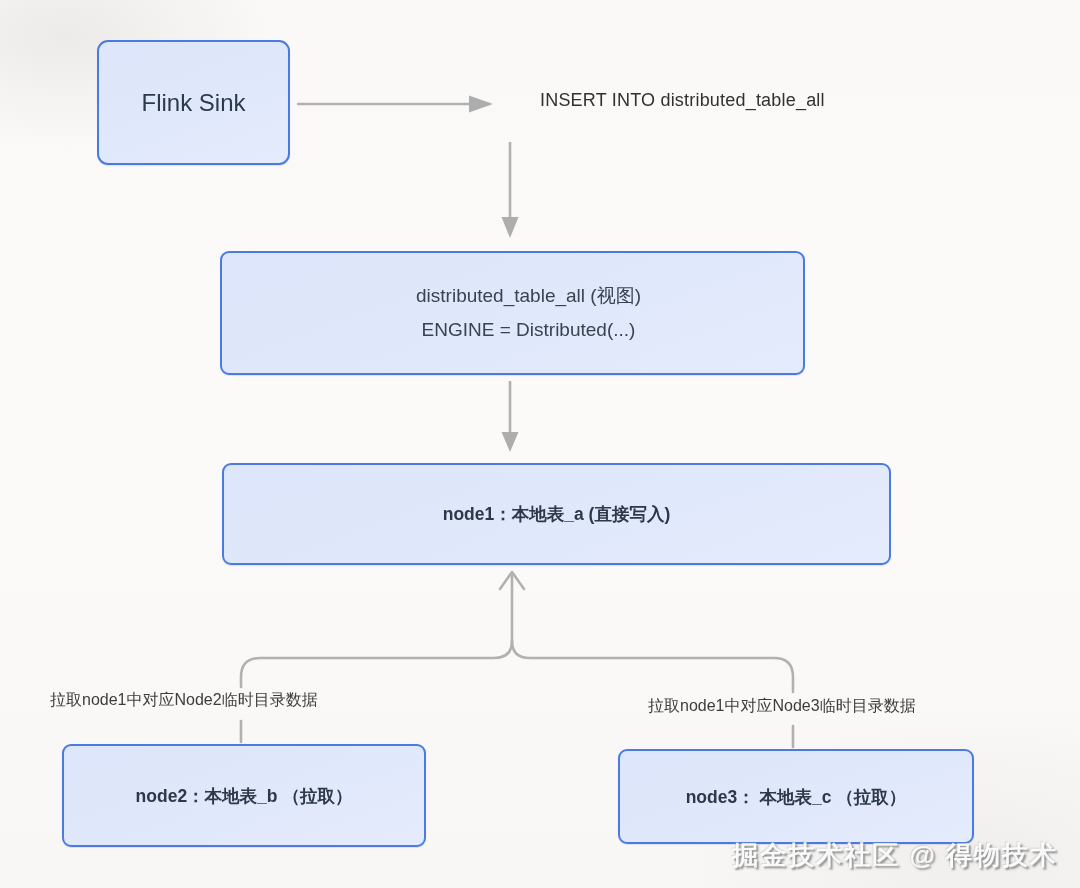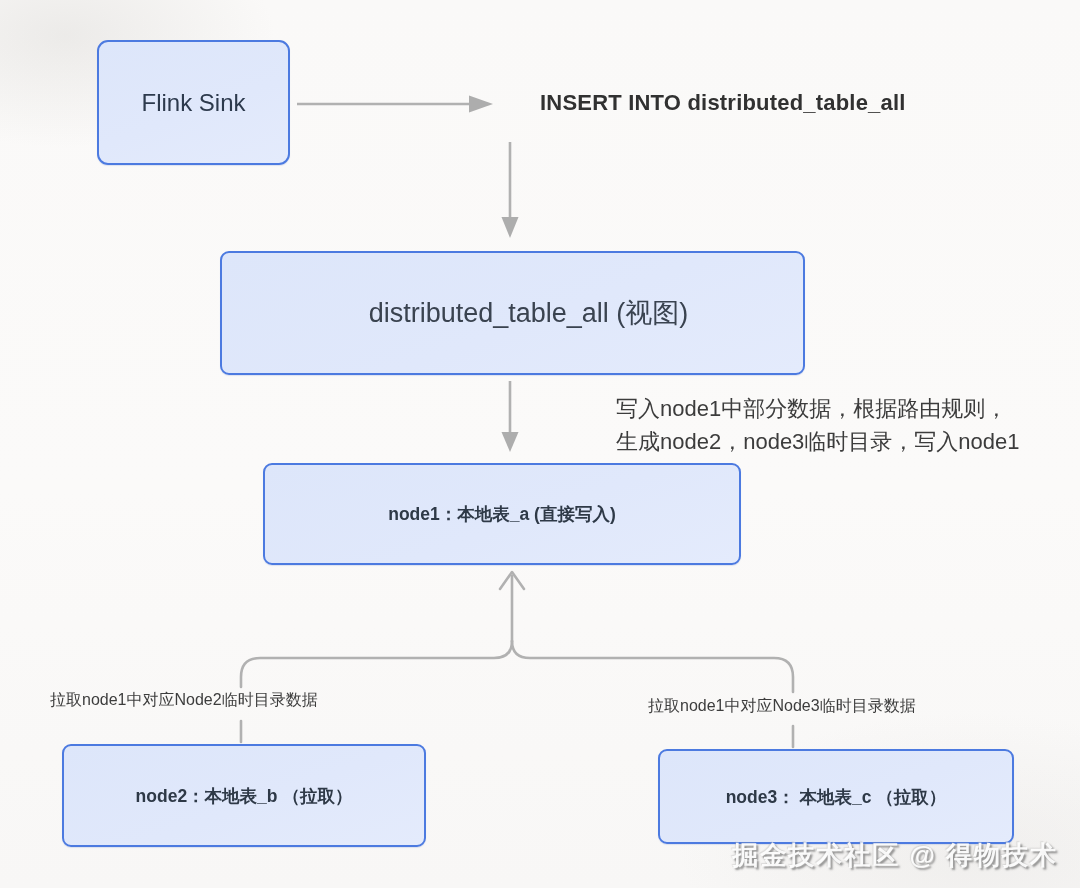--- a/index.html
+++ b/index.html
@@ -32,30 +32,30 @@
     justify-content: center;
     text-align: center;
     background: linear-gradient(160deg, #dde6fa 0%, #e0e8fb 55%, #e4ebfc 100%);
     border: 2.5px solid #4c7ae0;
     border-radius: 9px;
     color: #2e3947;
     box-shadow: 0 1px 1px rgba(90,120,200,0.18);
   }
 
   .flink-box  { left: 97px;  top: 40px;  width: 193px; height: 125px; font-size: 24px; color: #2d3a4d; border-radius: 11px; }
-  .dist-box   { left: 220px; top: 251px; width: 585px; height: 124px; font-size: 27px; color: #3a4350; line-height: 34px; padding-left: 32px; }
-  .node1-box  { left: 222px; top: 463px; width: 478px; height: 102px; font-size: 17.5px; font-weight: bold; margin-left: 41px; }
+  .dist-box   { left: 220px; top: 251px; width: 585px; height: 124px; font-size: 19px; color: #3a4350; line-height: 34px; padding-left: 32px; }
+  .node1-box  { left: 222px; top: 463px; width: 669px; height: 102px; font-size: 17.5px; font-weight: bold; }
   .node2-box  { left: 62px;  top: 744px; width: 364px; height: 103px; font-size: 17.5px; font-weight: bold; }
-  .node3-box  { left: 618px; top: 749px; width: 356px; height: 95px;  font-size: 17.5px; font-weight: bold; margin-left: 40px; }
+  .node3-box  { left: 618px; top: 749px; width: 356px; height: 95px;  font-size: 17.5px; font-weight: bold; }
 
   .sql-label {
     position: absolute;
     left: 540px; top: 90px;
-    font-size: 22px;
-    font-weight: bold;
+    font-size: 18px;
+    font-weight: normal;
     color: #313131;
     letter-spacing: 0.2px;
     white-space: nowrap;
   }
 
   .routing-note {
     position: absolute;
     left: 616px; top: 392px;
     font-size: 22px;
     color: #3c3c3c;
@@ -118,27 +118,24 @@
 
   <div class="node-box flink-box">
     <span>Flink Sink</span>
   </div>
 
   <div class="sql-label">INSERT INTO distributed_table_all</div>
 
   <div class="node-box dist-box">
     <div>
       <div>distributed_table_all (视图)</div>
+      <div>ENGINE = Distributed(...)</div>
     </div>
   </div>
 
-  <div class="routing-note">
-    <div>写入node1中部分数据，根据路由规则，</div>
-    <div>生成node2，node3临时目录，写入node1</div>
-  </div>
 
   <div class="node-box node1-box">
     <span>node1：本地表_a (直接写入)</span>
   </div>
 
   <div class="pull-label left">拉取node1中对应Node2临时目录数据</div>
   <div class="pull-label right">拉取node1中对应Node3临时目录数据</div>
 
   <div class="node-box node2-box">
     <span>node2：本地表_b （拉取）</span>

